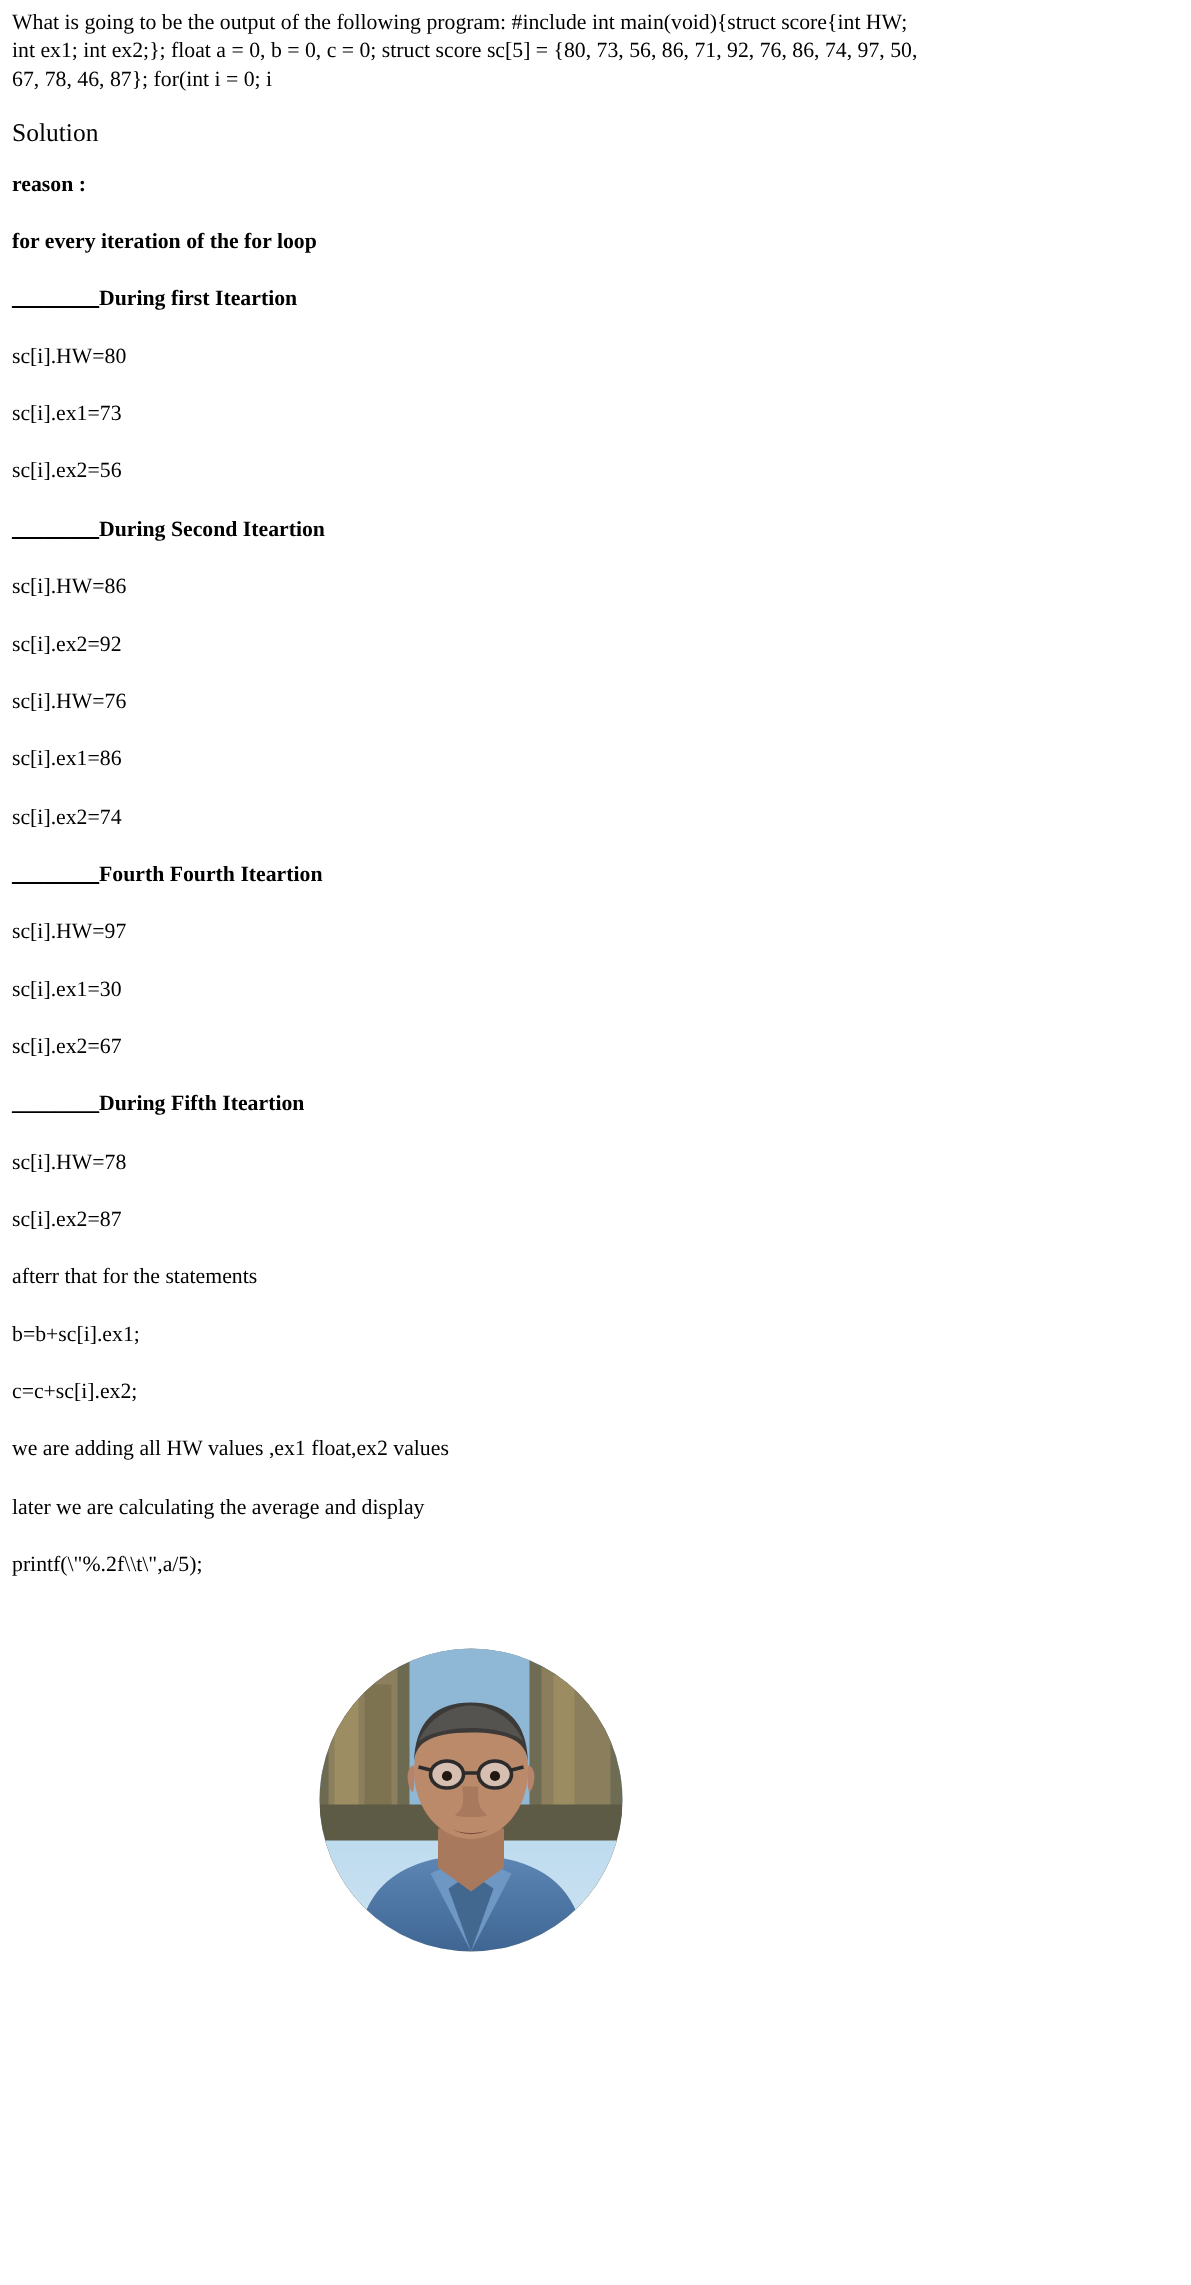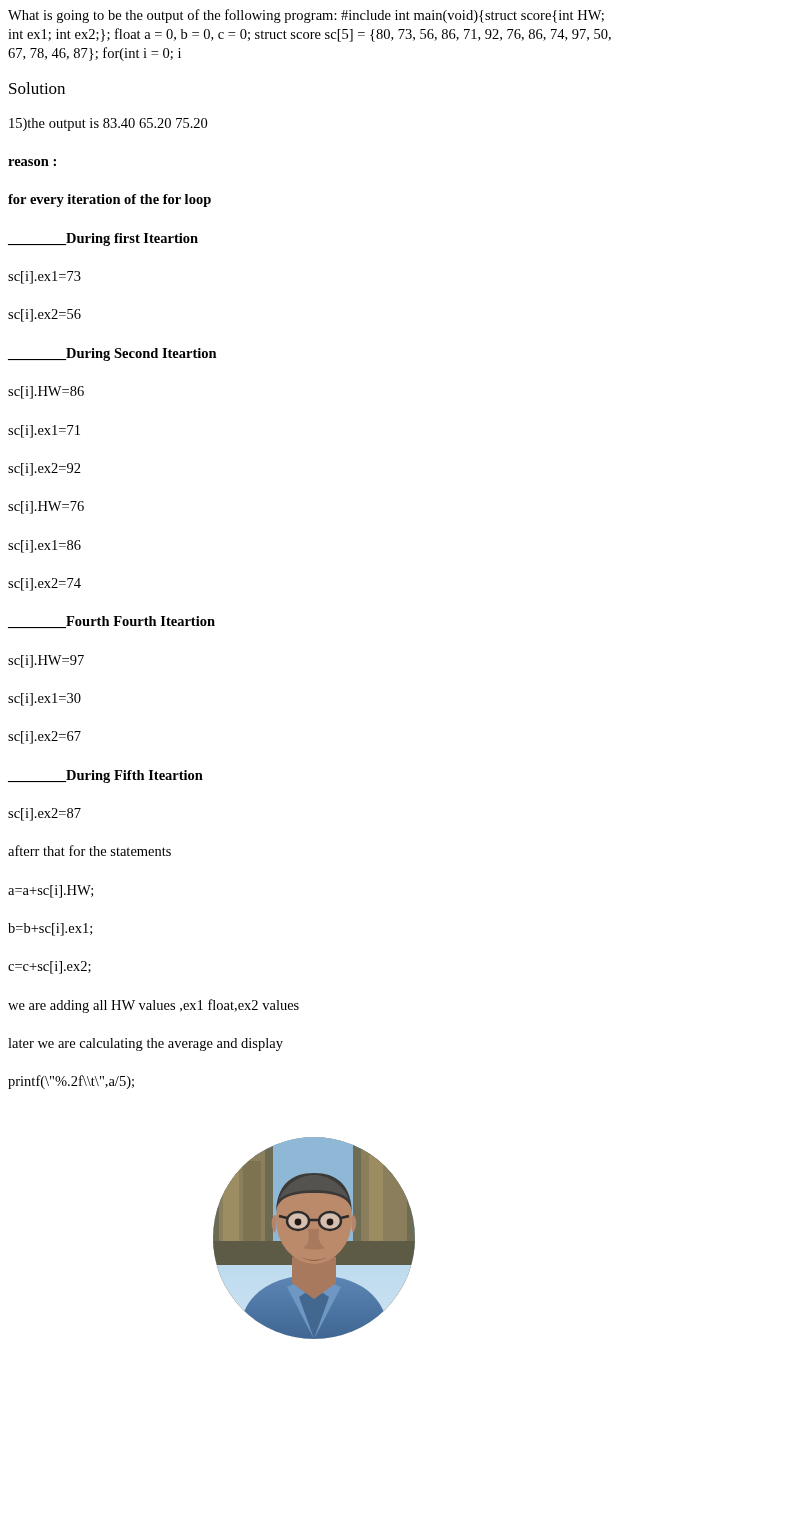--- a/index.html
+++ b/index.html
@@ -66,41 +66,40 @@
 </head>
 <body>
 
 <div class="page">
 
   <p class="question">What is going to be the output of the following program: #include int main(void){struct score{int HW; int ex1; int ex2;}; float a = 0, b = 0, c = 0; struct score sc[5] = {80, 73, 56, 86, 71, 92, 76, 86, 74, 97, 50, 67, 78, 46, 87}; for(int i = 0; i</p>
 
   <h2 class="solution-heading">Solution</h2>
 
   <div id="solution-lines">
-      <p class="line"><span>15)the output is 83.40 65.20 75.20</span></p>
       <p class="line bold"><span>reason :</span></p>
       <p class="line bold"><span>for every iteration of the for loop</span></p>
       <p class="line bold"><span class="underline-lead">________</span><span>During first Iteartion</span></p>
+      <p class="line"><span>sc[i].HW=80</span></p>
       <p class="line"><span>sc[i].ex1=73</span></p>
       <p class="line"><span>sc[i].ex2=56</span></p>
       <p class="line bold"><span class="underline-lead">________</span><span>During Second Iteartion</span></p>
       <p class="line"><span>sc[i].HW=86</span></p>
-      <p class="line"><span>sc[i].ex1=71</span></p>
       <p class="line"><span>sc[i].ex2=92</span></p>
       <p class="line"><span>sc[i].HW=76</span></p>
       <p class="line"><span>sc[i].ex1=86</span></p>
       <p class="line"><span>sc[i].ex2=74</span></p>
       <p class="line bold"><span class="underline-lead">________</span><span>Fourth Fourth Iteartion</span></p>
       <p class="line"><span>sc[i].HW=97</span></p>
       <p class="line"><span>sc[i].ex1=30</span></p>
       <p class="line"><span>sc[i].ex2=67</span></p>
       <p class="line bold"><span class="underline-lead">________</span><span>During Fifth Iteartion</span></p>
+      <p class="line"><span>sc[i].HW=78</span></p>
       <p class="line"><span>sc[i].ex2=87</span></p>
       <p class="line"><span>afterr that for the statements</span></p>
-      <p class="line"><span>a=a+sc[i].HW;</span></p>
       <p class="line"><span>b=b+sc[i].ex1;</span></p>
       <p class="line"><span>c=c+sc[i].ex2;</span></p>
       <p class="line"><span>we are adding all HW values ,ex1 float,ex2 values</span></p>
       <p class="line"><span>later we are calculating the average and display</span></p>
       <p class="line"><span>printf(\"%.2f\\t\",a/5);</span></p>
     </div>
 
   <div class="photo-wrap">
     <div class="avatar">
       <svg viewBox="0 0 202 202" xmlns="http://www.w3.org/2000/svg" aria-hidden="true">

